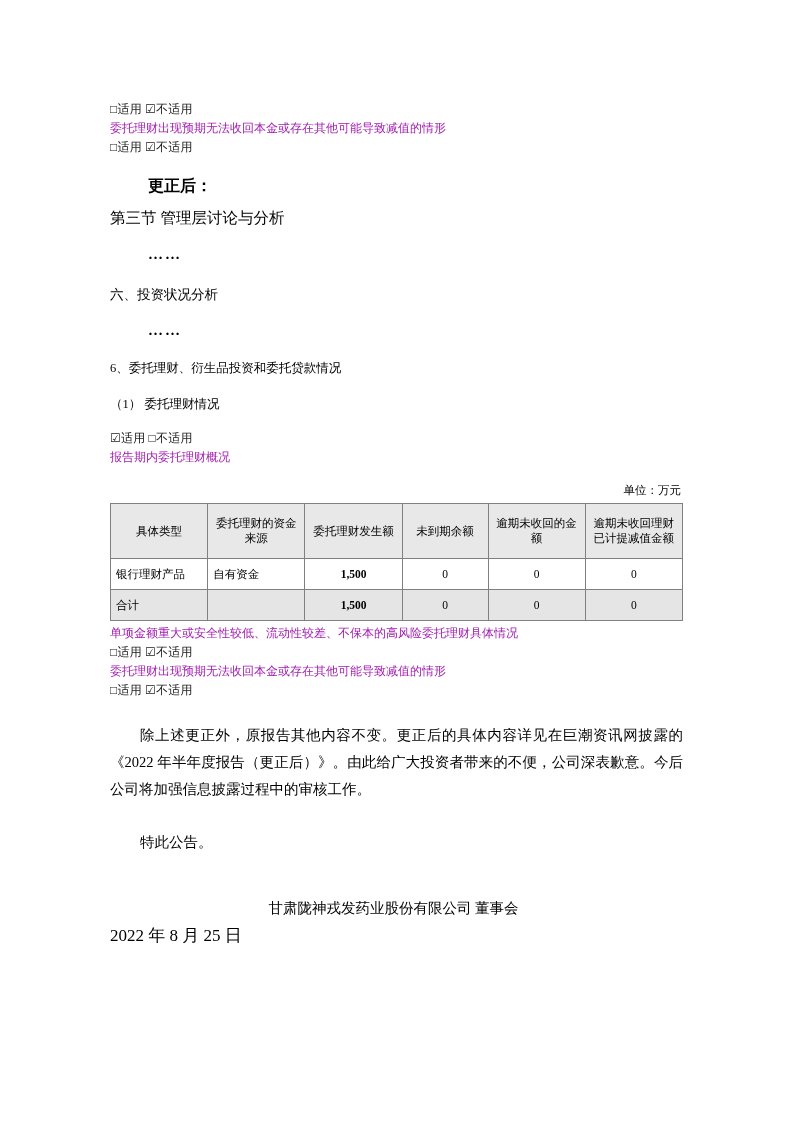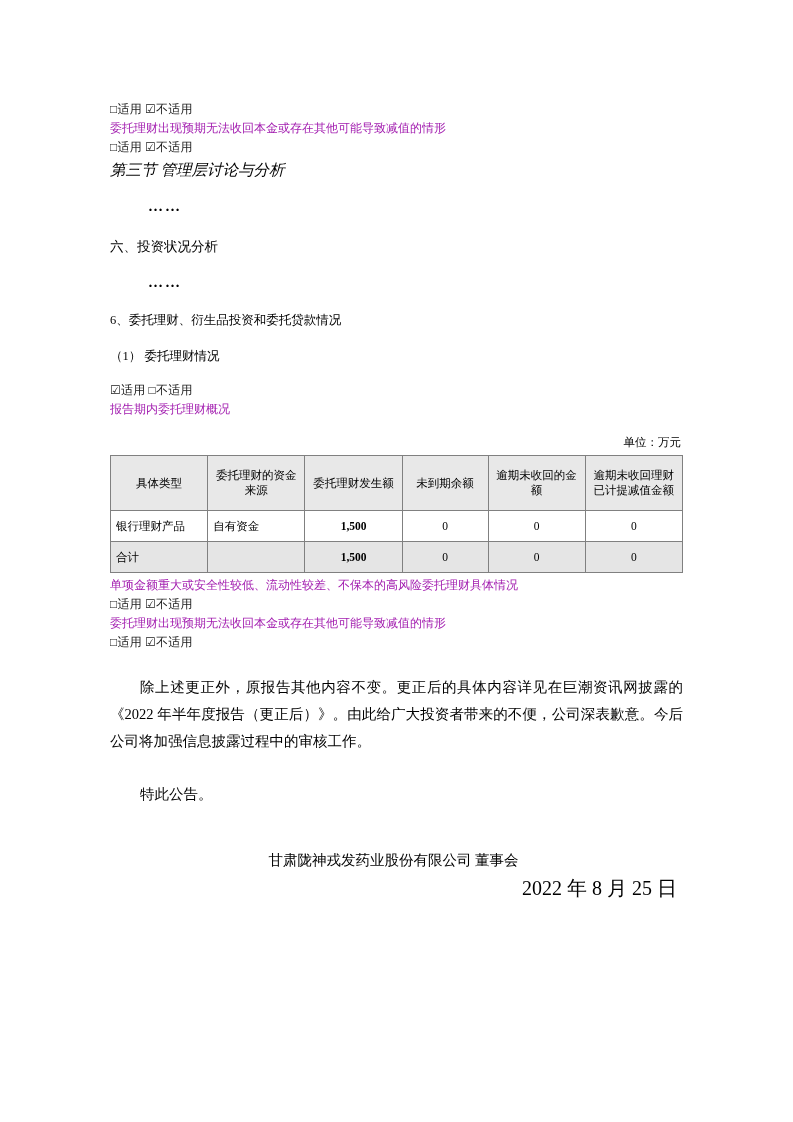--- a/index.html
+++ b/index.html
@@ -40,21 +40,20 @@
     line-height: 26px;
     margin-top: 16px;
     margin-bottom: 6px;
     padding-left: 38px;
   }
   .section-title {
     font-size: 15.5px;
     line-height: 26px;
     margin-top: 0;
     margin-bottom: 4px;
-    font-style: italic;
   }
   .dots {
     font-size: 15px;
     letter-spacing: 2px;
     padding-left: 38px;
     line-height: 26px;
     margin-top: 10px;
     margin-bottom: 8px;
     font-weight: bold;
   }
@@ -127,36 +126,36 @@
     text-indent: 30px;
   }
   .sign {
     font-size: 14.5px;
     line-height: 28px;
     margin-top: 38px;
     text-align: center;
     padding-right: 6px;
   }
   .sign2 {
-    font-size: 20px;
+    font-size: 17px;
     line-height: 28px;
-    text-align: right;
     padding-right: 6px;
   }
   .tbl-wrap { margin-top: 2px; }
 </style>
 </head>
 <body>
 
 <div class="page">
 
   <div class="check-line">□适用 ☑不适用</div>
   <div class="small-line">委托理财出现预期无法收回本金或存在其他可能导致减值的情形</div>
   <div class="check-line">□适用 ☑不适用</div>
 
+  <div class="heading-bold">更正后：</div>
 
   <div class="section-title">第三节 管理层讨论与分析</div>
 
   <div class="dots">……</div>
 
   <div class="sub-title">六、投资状况分析</div>
 
   <div class="dots">……</div>
 
   <div class="sub-sub-title">6、委托理财、衍生品投资和委托贷款情况</div>

